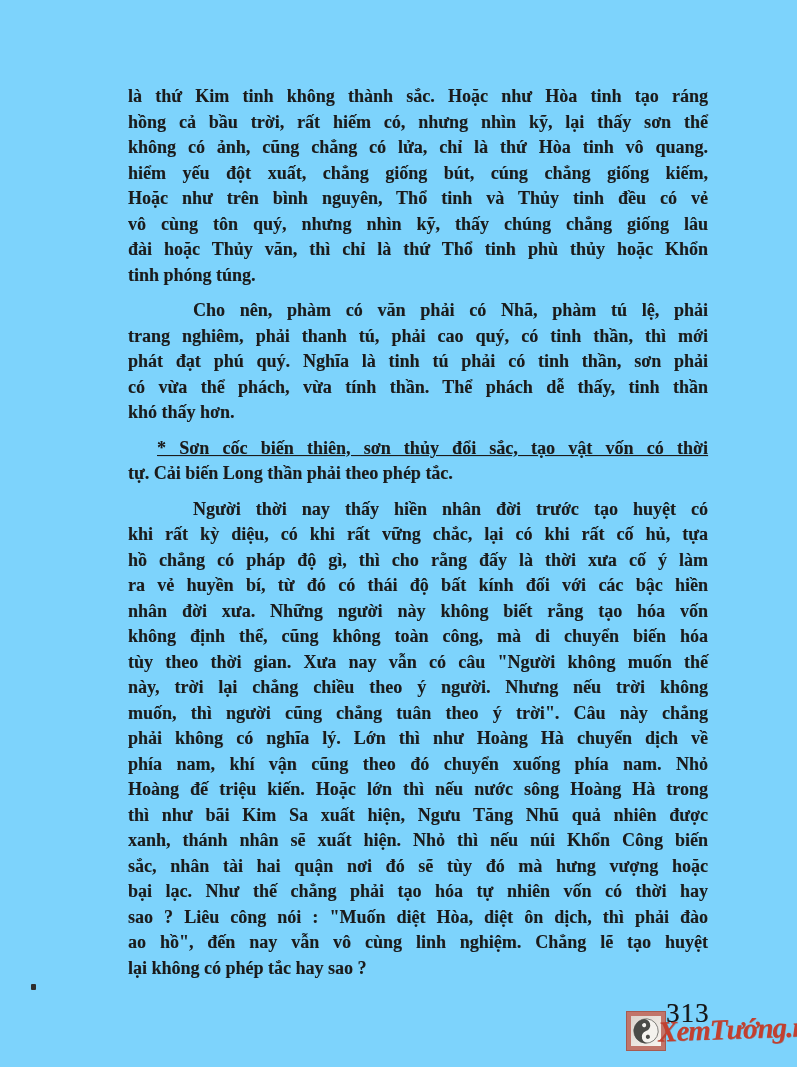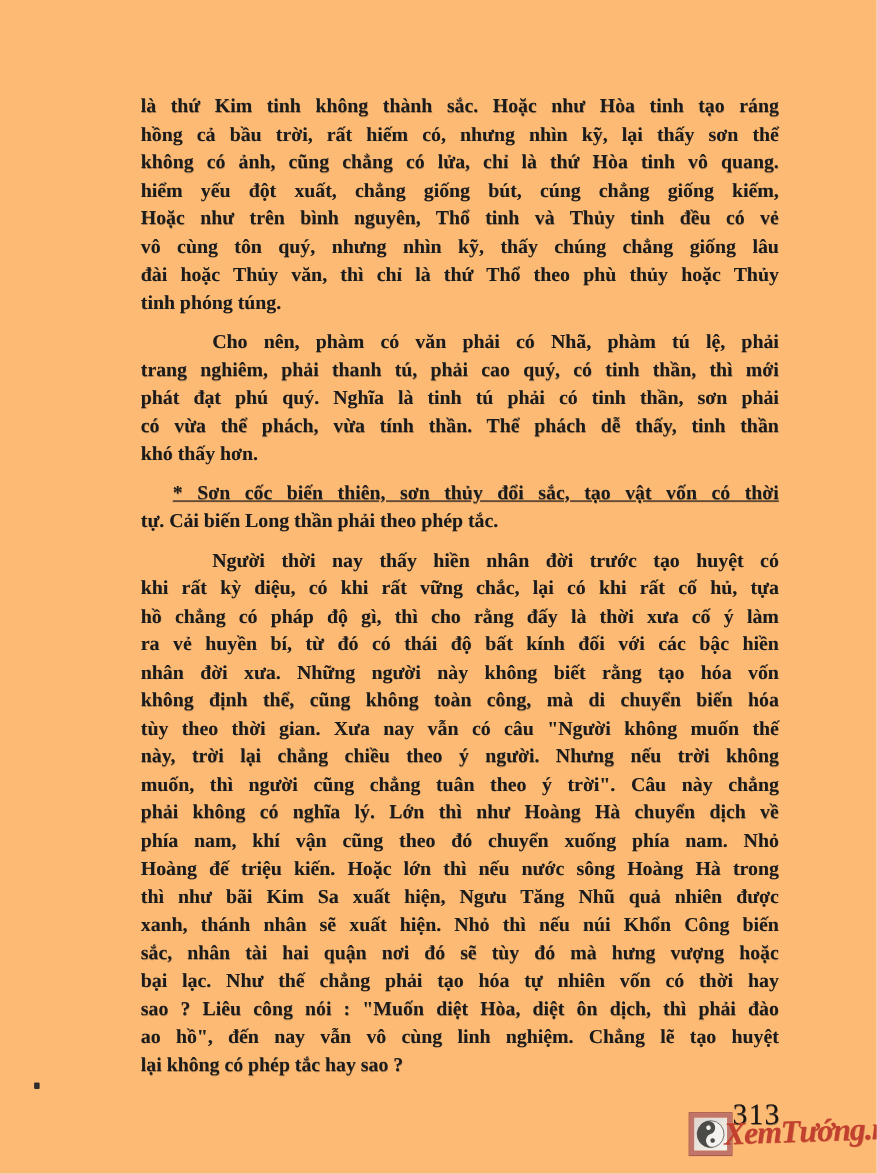--- a/index.html
+++ b/index.html
@@ -1,20 +1,20 @@
 <!DOCTYPE html>
 <html><head>
 <meta charset="utf-8">
 <style>
   html,body{margin:0;padding:0;background:#e8e8e8;}
   .page{
     position:relative;
     width:797px;height:1067px;
     margin:0 auto;
-    background:#fdba74;
+    background:#7dd3fc;
     overflow:hidden;
     font-family:"Liberation Serif","DejaVu Serif",serif;
   }
   .text-block{
     position:absolute;
     left:128px;top:84px;width:580px;
     color:#1b1b1b;
     font-size:18px;
     font-weight:bold;
     line-height:25.5px;
@@ -68,21 +68,21 @@
 <div class="page">
 
   <div class="text-block">
       <div class="para">
         <div class="line">là thứ Kim tinh không thành sắc. Hoặc như Hòa tinh tạo ráng</div>
         <div class="line">hồng cả bầu trời, rất hiếm có, nhưng nhìn kỹ, lại thấy sơn thể</div>
         <div class="line">không có ảnh, cũng chẳng có lửa, chỉ là thứ Hòa tinh vô quang.</div>
         <div class="line">hiểm yếu đột xuất, chẳng giống bút, cúng chẳng giống kiếm,</div>
         <div class="line">Hoặc như trên bình nguyên, Thổ tinh và Thủy tinh đều có vẻ</div>
         <div class="line">vô cùng tôn quý, nhưng nhìn kỹ, thấy chúng chẳng giống lâu</div>
-        <div class="line">đài hoặc Thủy văn, thì chỉ là thứ Thổ theo phù thủy hoặc Thủy</div>
+        <div class="line">đài hoặc Thủy văn, thì chỉ là thứ Thổ tinh phù thủy hoặc Khổn</div>
         <div class="line lastline">tinh phóng túng.</div>
       </div>
       <div class="para">
         <div class="line" style="padding-left: 65px;">Cho nên, phàm có văn phải có Nhã, phàm tú lệ, phải</div>
         <div class="line">trang nghiêm, phải thanh tú, phải cao quý, có tinh thần, thì mới</div>
         <div class="line">phát đạt phú quý. Nghĩa là tinh tú phải có tinh thần, sơn phải</div>
         <div class="line">có vừa thể phách, vừa tính thần. Thể phách dễ thấy, tinh thần</div>
         <div class="line lastline">khó thấy hơn.</div>
       </div>
       <div class="para">

